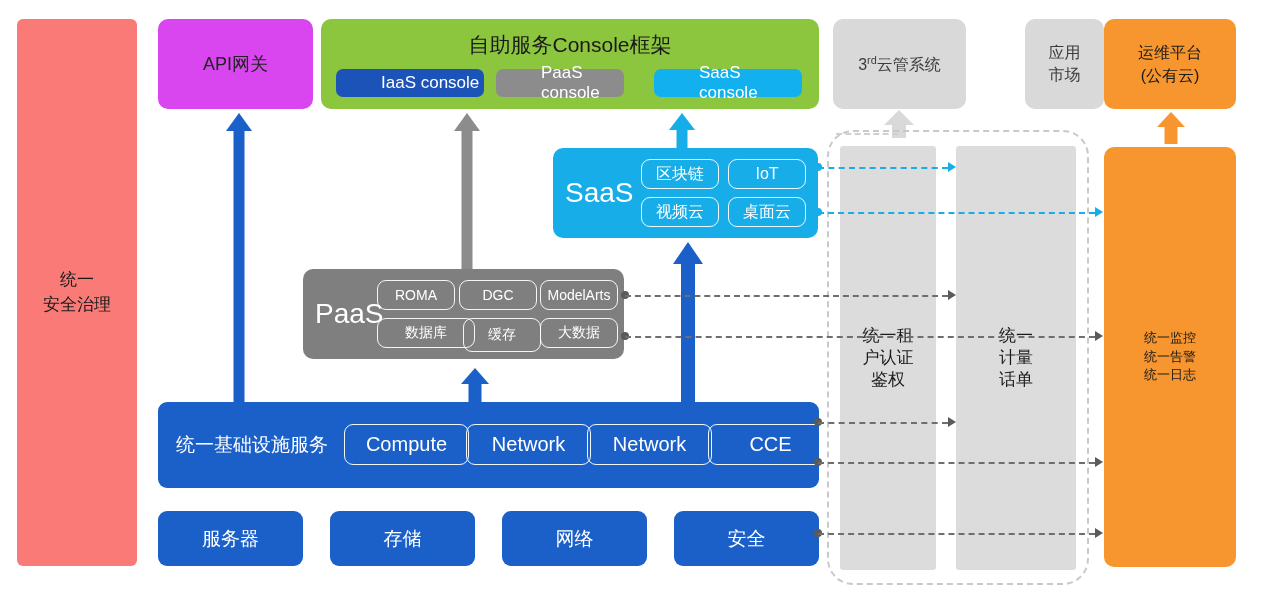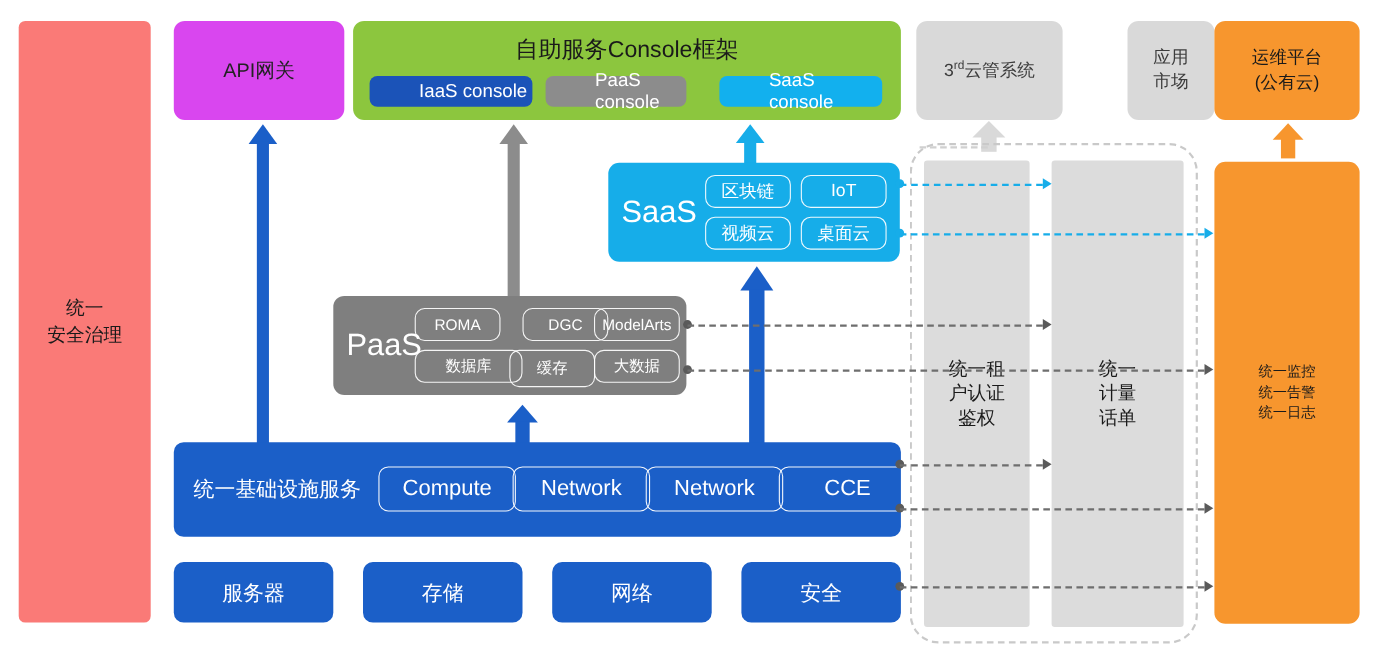--- a/index.html
+++ b/index.html
@@ -146,21 +146,21 @@
   <div class="arrow-up" style="left:672px;top:242px;width:32px;height:163px;">
     <div class="head" style="border-left:15px solid transparent;border-right:15px solid transparent;border-bottom:22px solid #1b5fc8;"></div>
     <div class="shaft" style="width:14px;height:142px;background:#1b5fc8;"></div>
   </div>
 
   <div class="abs grp-paas" style="left:303px;top:269px;width:321px;height:90px;">
     <div class="grp-label" style="left:12px;top:0;height:90px;">PaaS</div>
     <div class="abs pill pill-sm" style="left:74px;top:11px;width:78px;height:30px;">
       <span>ROMA</span>
     </div>
-    <div class="abs pill pill-sm" style="left:172px;top:11px;width:78px;height:30px;">
+    <div class="abs pill pill-sm" style="left:156px;top:11px;width:78px;height:30px;">
       <span>DGC</span>
     </div>
     <div class="abs pill pill-sm" style="left:237px;top:11px;width:78px;height:30px;">
       <span>ModelArts</span>
     </div>
     <div class="abs pill pill-sm" style="left:74px;top:49px;width:98px;height:30px;">
       <span>数据库</span>
     </div>
     <div class="abs pill pill-sm" style="left:160px;top:49px;width:78px;height:34px;">
       <span>缓存</span>

